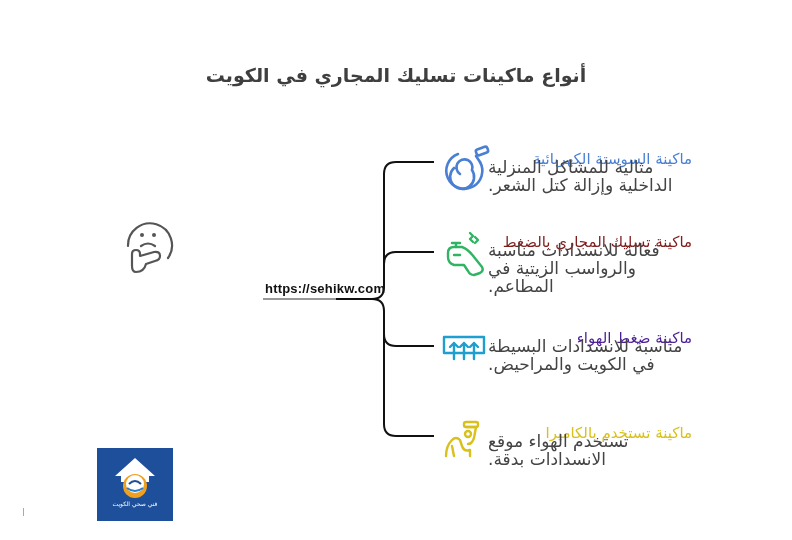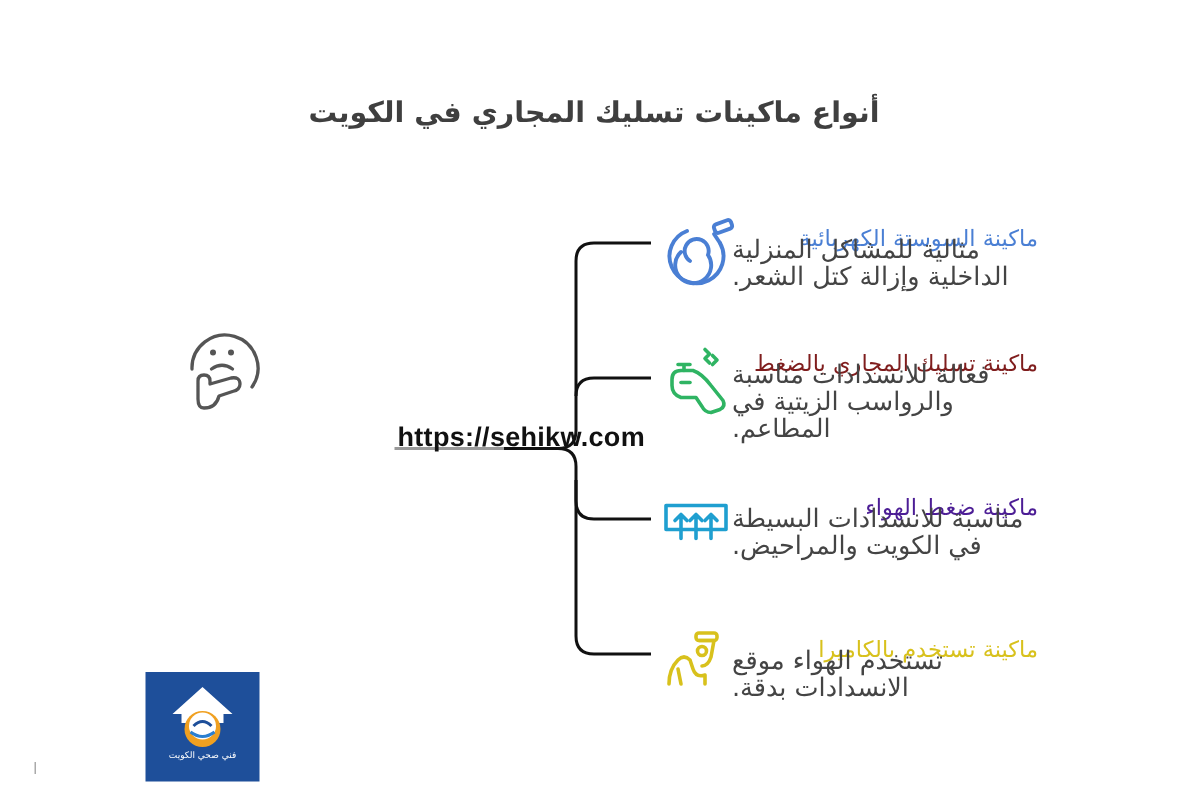--- a/index.html
+++ b/index.html
@@ -1,19 +1,19 @@
 <!DOCTYPE html>
 <html><head>
   <meta charset="utf-8">
   <style>
     html, body { margin:0; padding:0; }
     body { width:792px; height:540px; background:#ffffff; position:relative; overflow:hidden; font-family:"DejaVu Sans", sans-serif; }
     .title { position:absolute; left:0; width:792px; top:64px; text-align:center; font-family:"DejaVu Sans", sans-serif; font-weight:bold; font-size:19px; color:#3f3f3f; direction:rtl; }
     .tree { position:absolute; left:0; top:0; width:792px; height:540px; }
-    .url { position:absolute; left:265px; top:281px; font-family:"Liberation Sans", sans-serif; font-weight:bold; font-size:18px; color:#111; letter-spacing:0.2px; }
+    .url { position:absolute; left:265px; top:281px; font-family:"Liberation Sans", sans-serif; font-weight:bold; font-size:13px; color:#111; letter-spacing:0.2px; }
     .item { position:absolute; left:440px; width:300px; direction:rtl; }
     .item .icon { position:absolute; left:0; top:0; width:56px; height:56px; }
     .item h3 { position:absolute; right:48px; top:16px; margin:0; font-family:"DejaVu Sans", sans-serif; font-weight:normal; font-size:15px; white-space:nowrap; }
     .item p { position:absolute; right:40px; top:24px; margin:0; width:212px; font-family:"DejaVu Sans", sans-serif; font-size:17px; line-height:18px; color:#444; text-align:left; }
     .face { position:absolute; left:122px; top:216px; width:56px; height:60px; }
     .logo { position:absolute; left:97px; top:448px; width:76px; height:73px; background:#1e4f9a; }
     .logo-text { position:absolute; left:0; width:76px; top:52px; text-align:center; color:#fff; font-size:6px; direction:rtl; font-family:"DejaVu Sans", sans-serif; }
     .cursor-mark { position:absolute; left:23px; top:508px; width:1px; height:8px; background:#aaa; }
   </style>
 </head>

